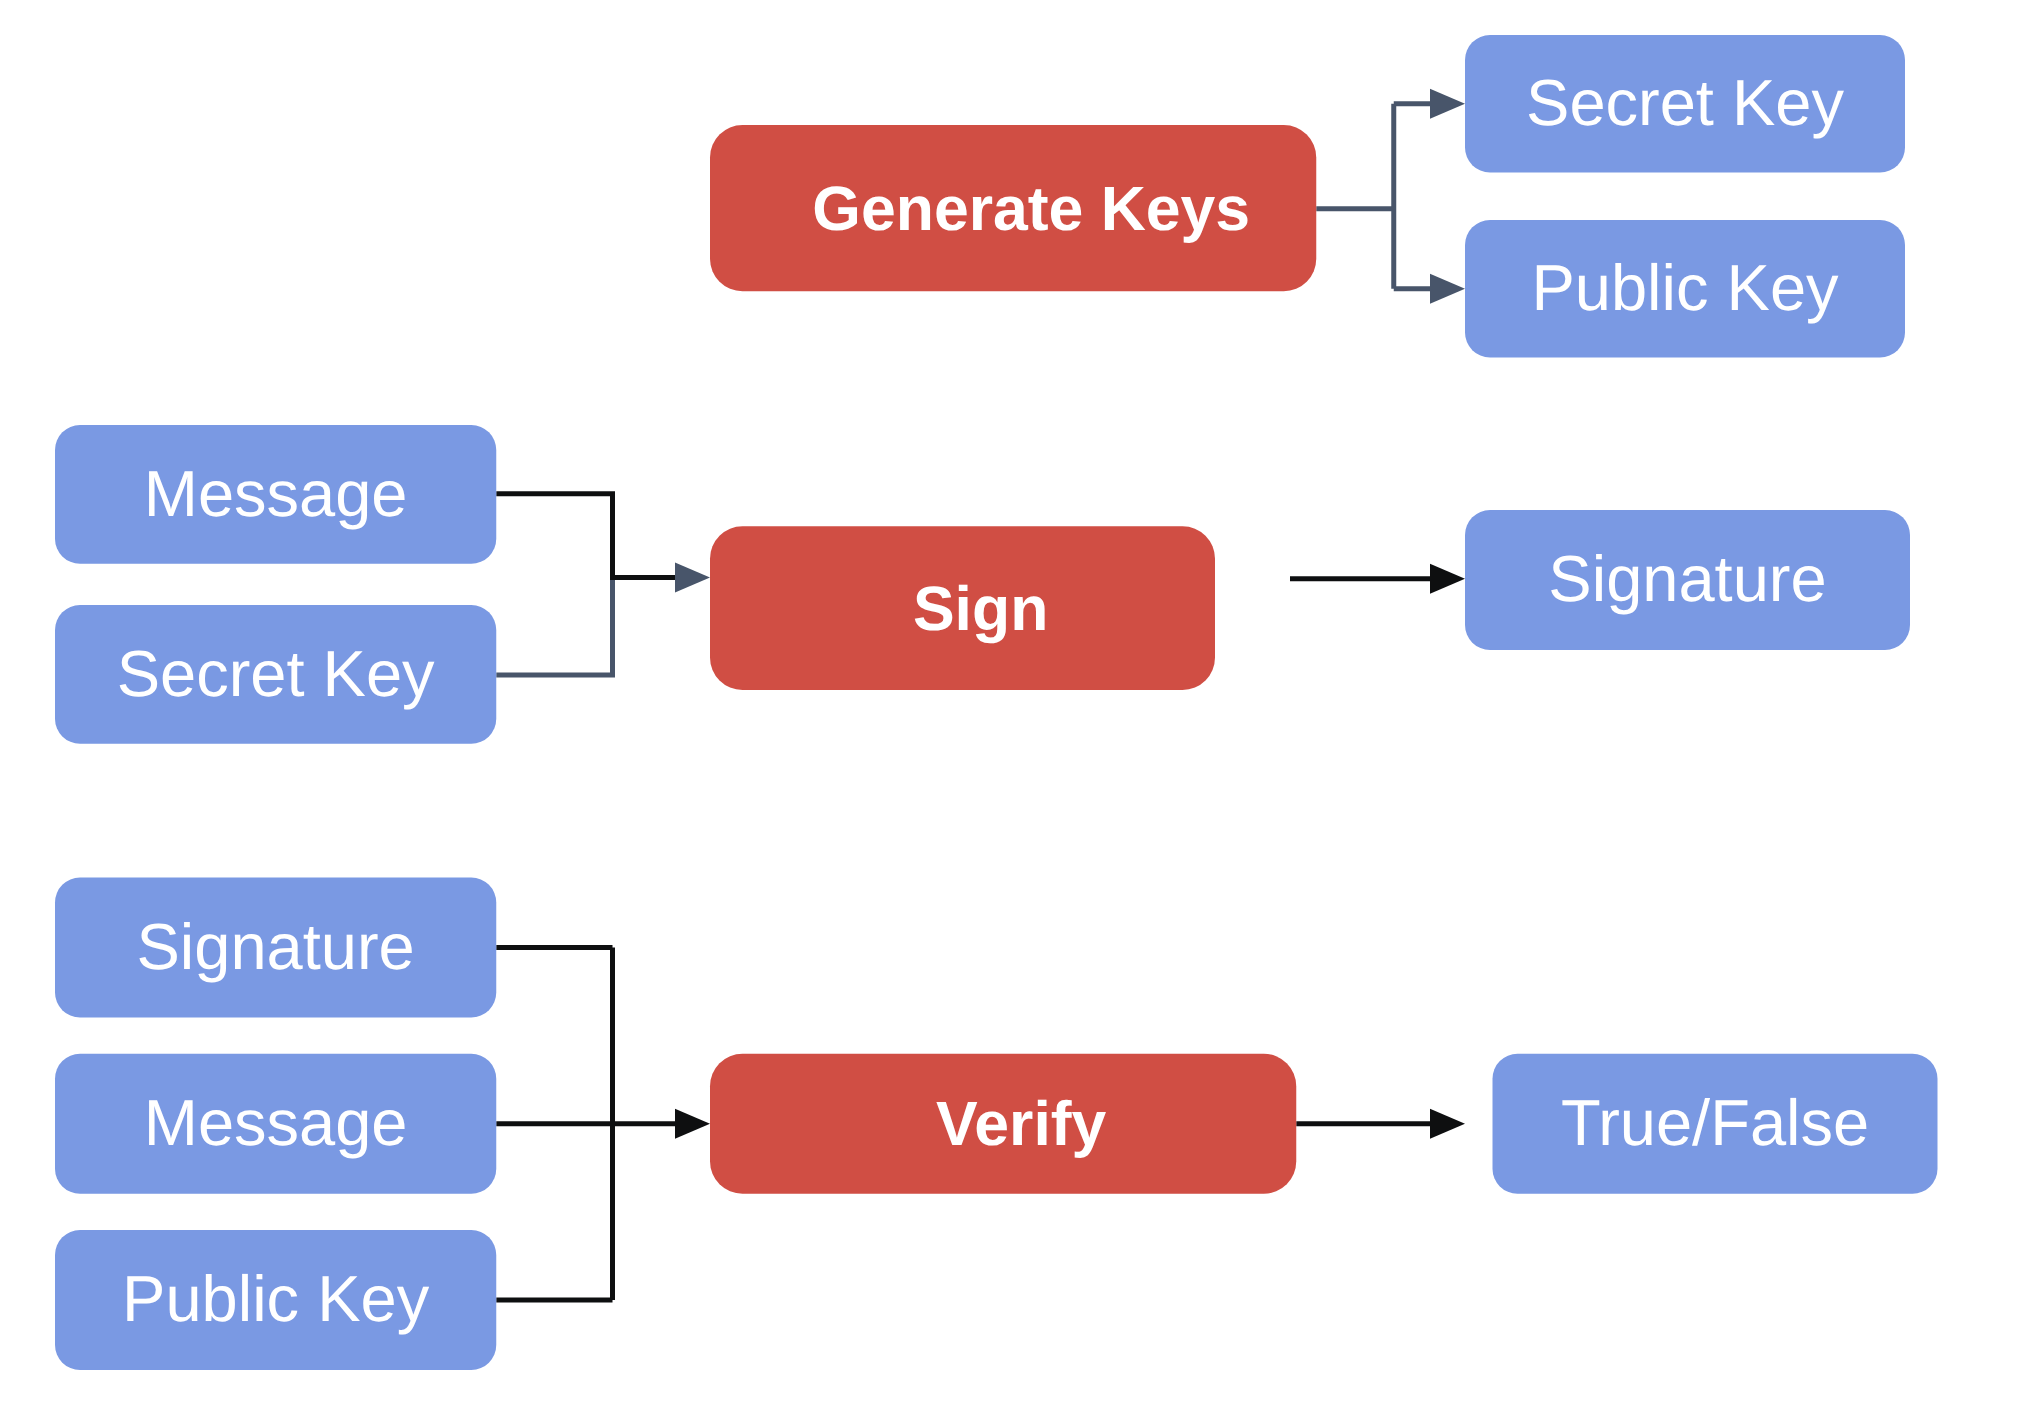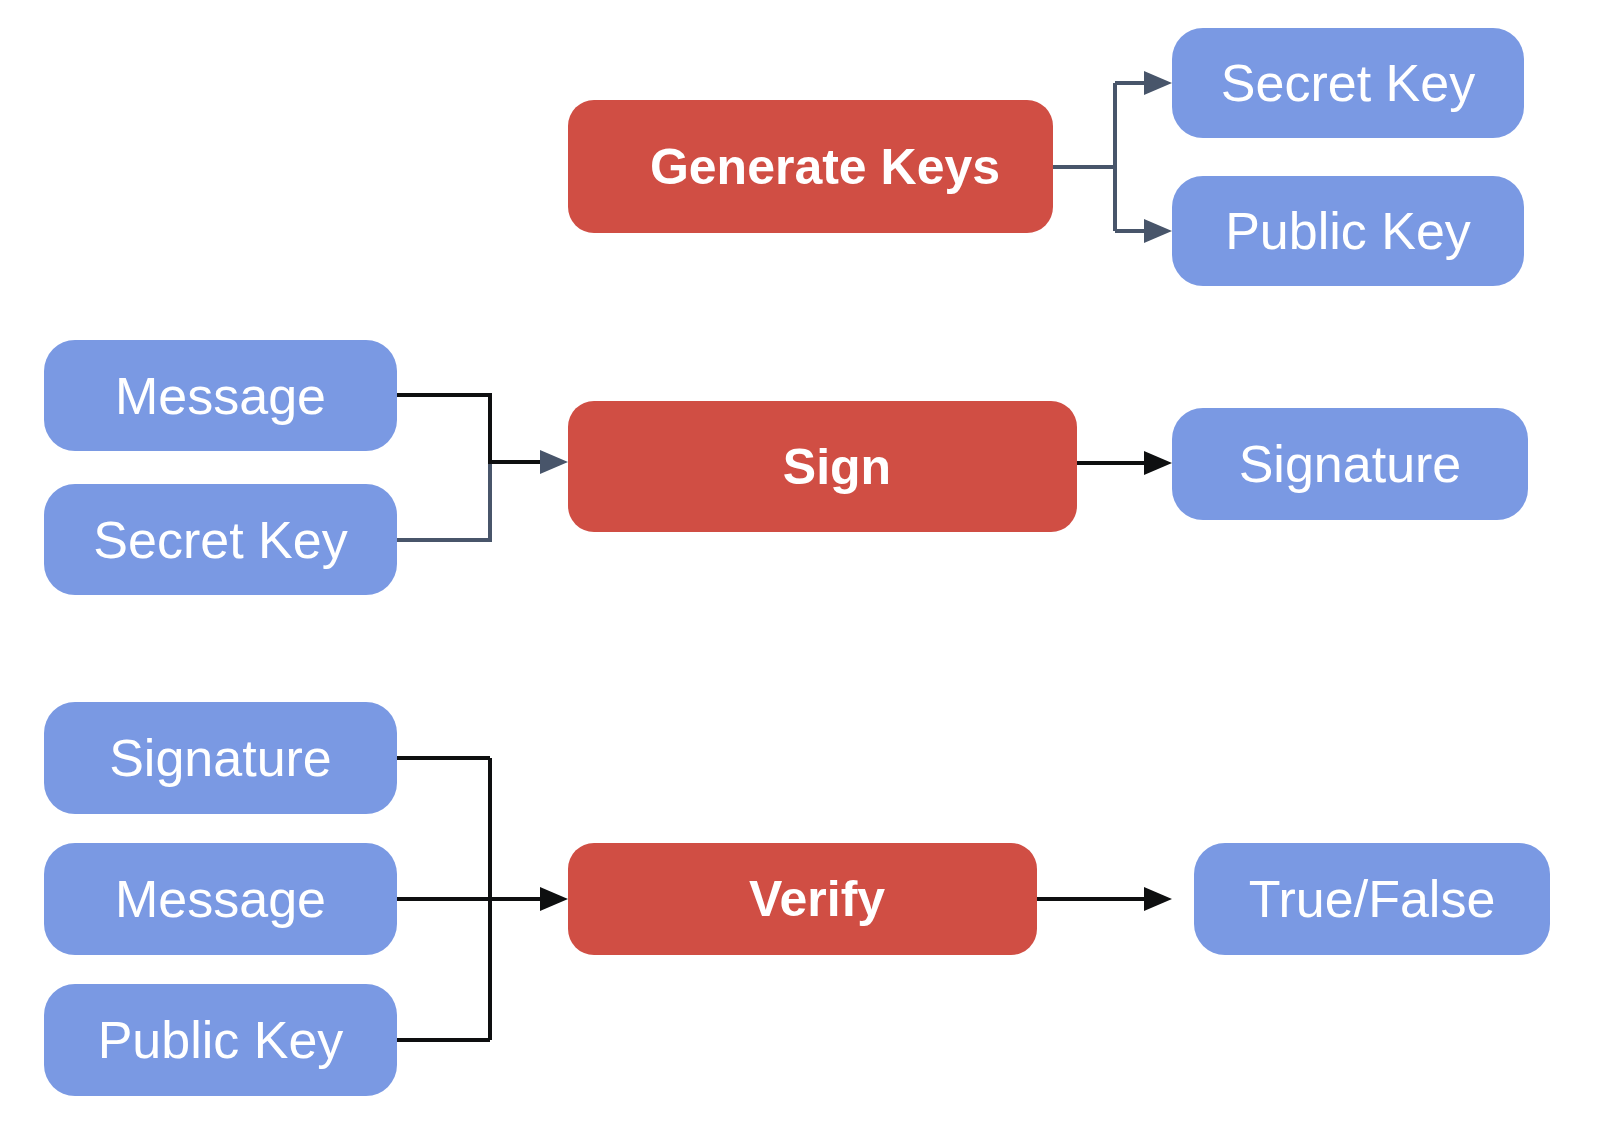--- a/index.html
+++ b/index.html
@@ -27,38 +27,38 @@
     display: flex;
     align-items: center;
     justify-content: center;
     color: var(--label-text, #ffffff);
     text-align: center;
     white-space: nowrap;
     box-sizing: border-box;
   }
   .node.data {
     background: var(--data-fill, #7A99E3);
-    border-radius: 31px;
+    border-radius: 20px;
     font-size: 52px;
     font-weight: 400;
   }
   .node.process {
     background: var(--process-fill, #D04E44);
     border-radius: 26px;
     font-size: 50px;
     font-weight: 700;
     padding-left: 29px;
   }
   
   .n-generate-keys   { left: 568px;  top: 100px; width: 485px; height: 133px; }
   .n-secret-key-top  { left: 1172px; top: 28px;  width: 352px; height: 110px; }
   .n-public-key-top  { left: 1172px; top: 176px; width: 352px; height: 110px; }
   .n-message-sign    { left: 44px;   top: 340px; width: 353px; height: 111px; }
   .n-secret-key-sign { left: 44px;   top: 484px; width: 353px; height: 111px; }
-  .n-sign            { left: 568px;  top: 401px; width: 509px; height: 131px; }
+  .n-sign            { left: 568px;  top: 421px; width: 404px; height: 131px; }
   .n-signature-out   { left: 1172px; top: 408px; width: 356px; height: 112px; }
   .n-signature-verify{ left: 44px;   top: 702px; width: 353px; height: 112px; }
   .n-message-verify  { left: 44px;   top: 843px; width: 353px; height: 112px; }
   .n-public-key-verify{ left: 44px;  top: 984px; width: 353px; height: 112px; }
   .n-verify          { left: 568px;  top: 843px; width: 469px; height: 112px; }
   .n-true-false      { left: 1172px; top: 843px; width: 356px; height: 112px; margin-left: 22px; }
 
   .edge-slate { stroke: var(--edge-slate, #48556A); stroke-width: 4; fill: none; }
   .edge-black { stroke: var(--edge-black, #0E0F10); stroke-width: 4; fill: none; }
   .head-slate { fill: var(--edge-slate, #48556A); stroke: none; }

